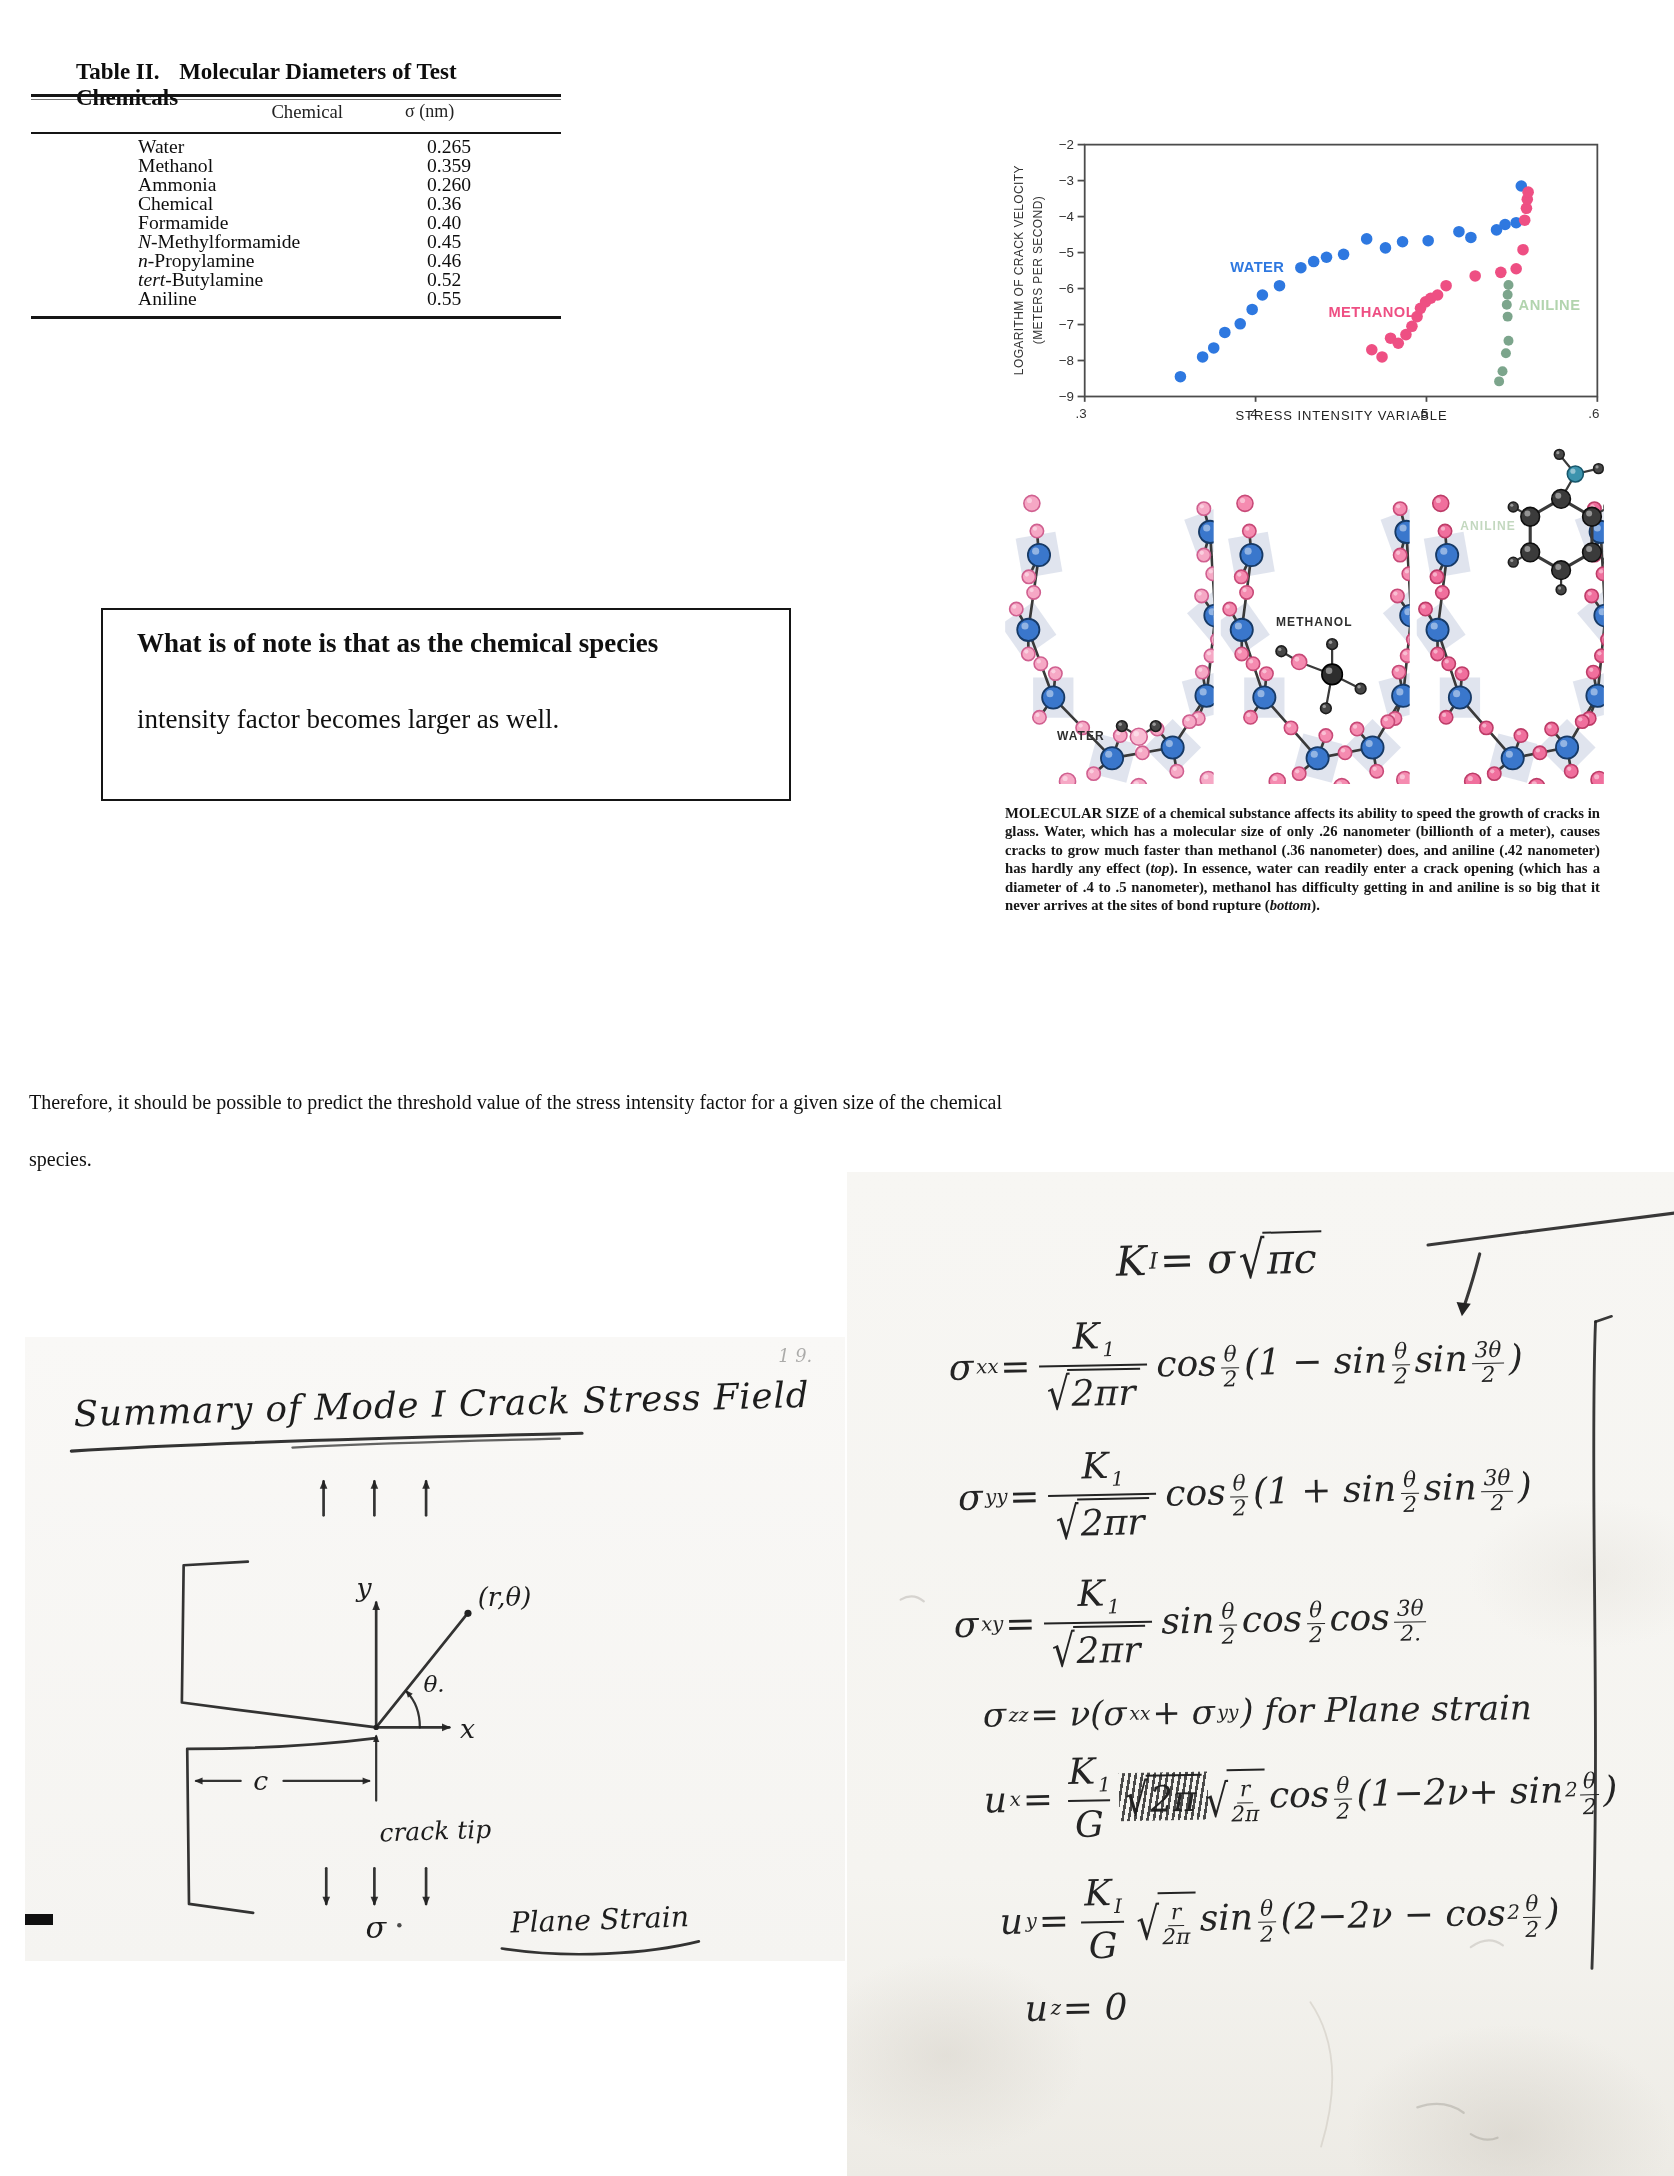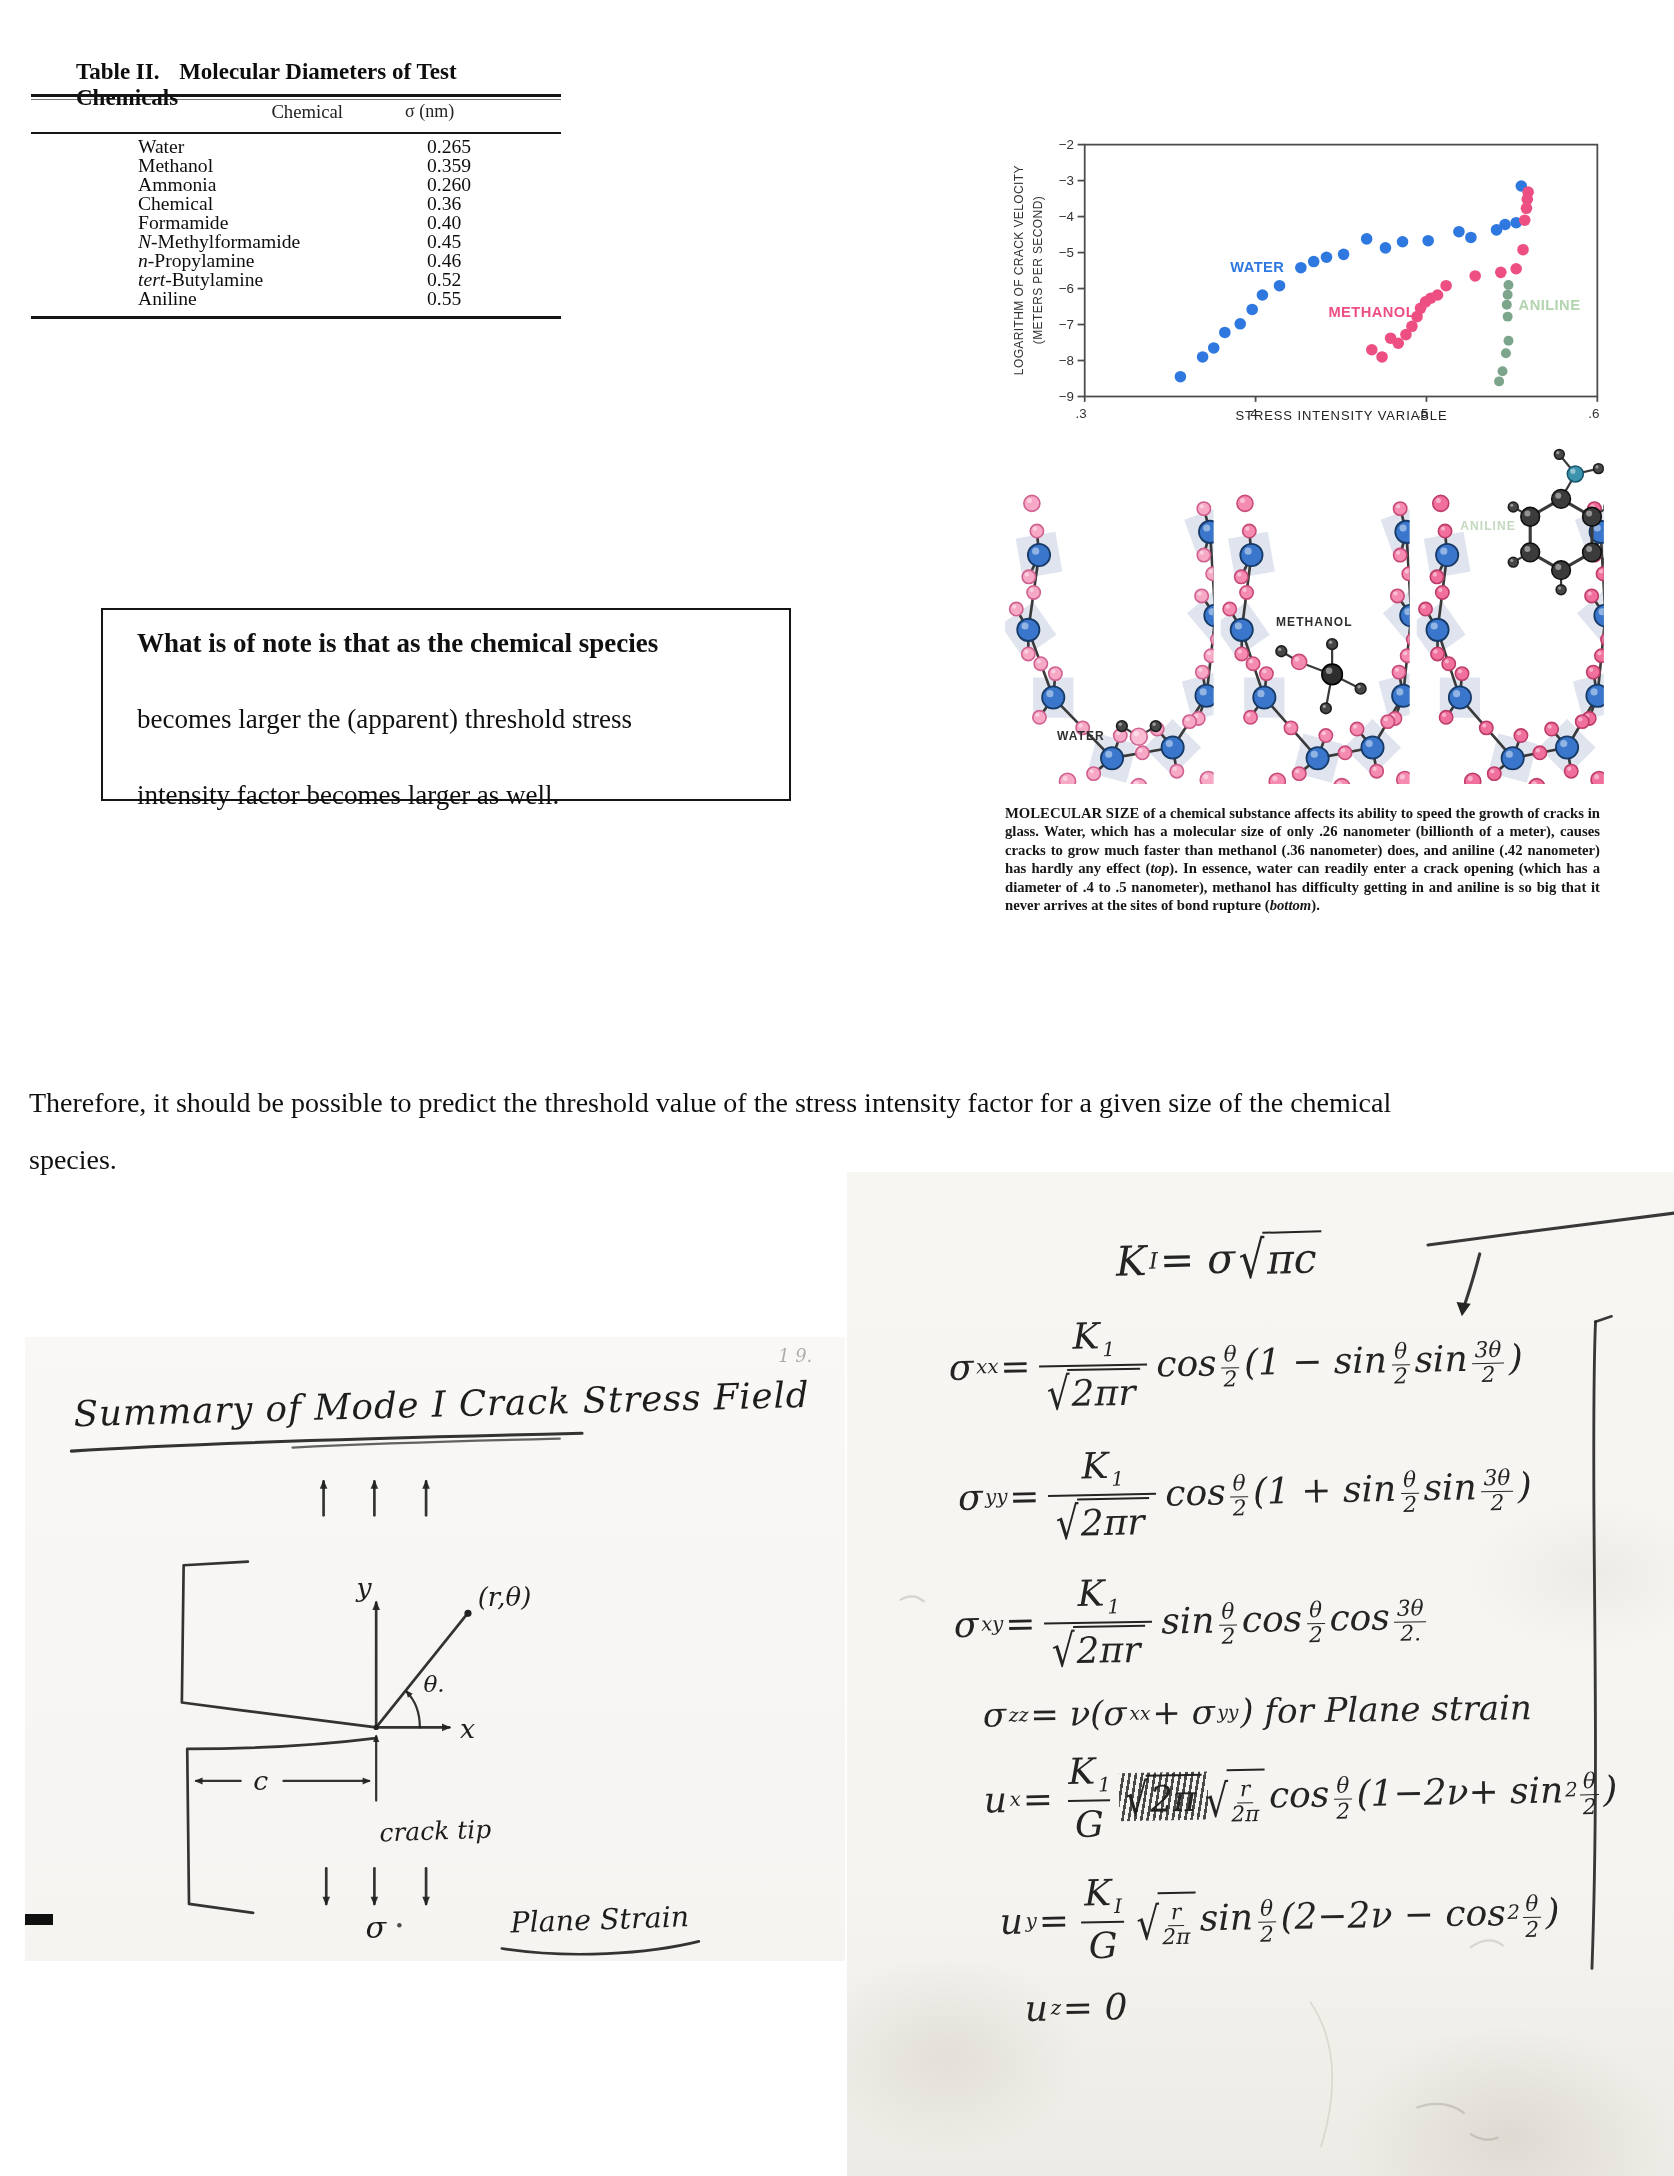--- a/index.html
+++ b/index.html
@@ -30,21 +30,21 @@
   #mol-sec{position:absolute;left:1005px;top:441px;width:599px;height:343px;}
   #caption{position:absolute;left:1005px;top:804px;width:595px;
       font-family:"Liberation Serif",serif;font-weight:bold;font-size:14.7px;line-height:18.4px;
       text-align:justify;color:#161616;}
   
   #note-box{position:absolute;left:101px;top:608px;width:686px;height:189px;border:2.7px solid #151515;}
   #note-box .line{display:block;margin-left:34px;margin-top:0;font-size:27px;line-height:76px;
       white-space:nowrap;color:#101010;}
   #note-box .line:first-child{margin-top:-5.3px;font-weight:bold;}
   
-  #para{position:absolute;left:29px;top:1074px;width:1613px;font-size:28px;line-height:57px;color:#101010;}
+  #para{position:absolute;left:29px;top:1074px;width:1613px;font-size:20px;line-height:57px;color:#101010;}
   
   #hand-left{position:absolute;left:25px;top:1337px;width:820px;height:624px;
       background:linear-gradient(180deg,#f9f8f6, #f5f4f1);}
   #hand-right{position:absolute;left:847px;top:1172px;width:828px;height:1004px;
       background:
         radial-gradient(196px 143px at 12% 88%, rgba(210,205,196,.45), rgba(210,205,196,0) 70%),
         radial-gradient(232px 160px at 80% 96%, rgba(206,201,192,.5), rgba(206,201,192,0) 70%),
         radial-gradient(178px 107px at 90% 40%, rgba(222,218,210,.35), rgba(222,218,210,0) 70%),
         linear-gradient(180deg,#f7f6f3 0%, #f5f4f0 70%, #edebe5 100%);}
   #hand-right svg,#hand-left svg{position:absolute;left:0;top:0;}
@@ -608,21 +608,20 @@
         <circle cx="586.2089838486224" cy="81.325" r="3.36" fill="#ffffff" opacity="0.45"></circle>
         <circle cx="640" cy="37" r="9" fill="#3c93ad" stroke="#17566b" stroke-width="1.8"></circle>
         <circle cx="637.3" cy="33.85" r="2.88" fill="#ffffff" opacity="0.45"></circle>
       </g>
       <text x="542" y="100" text-anchor="middle" font-family="&quot;Liberation Sans&quot;,sans-serif" font-size="13.5" letter-spacing="1.2" font-weight="600" fill="#c3d8bf">ANILINE</text>
     </svg>
   <div id="caption"><span>MOLECULAR SIZE of a chemical substance affects its ability to speed the growth of cracks in glass. Water, which has a molecular size of only .26 nanometer (billionth of a meter), causes cracks to grow much faster than methanol (.36 nanometer) does, and aniline (.42 nanometer) has hardly any effect (</span><span style="font-style: italic;">top</span><span>). In essence, water can readily enter a crack opening (which has a diameter of .4 to .5 nanometer), methanol has difficulty getting in and aniline is so big that it never arrives at the sites of bond rupture (</span><span style="font-style: italic;">bottom</span><span>).</span></div>
 
   <div id="note-box">
       <span class="line">What is of note is that as the chemical species</span>
-      <span class="line">becomes larger the (apparent) threshold stress</span>
       <span class="line">intensity factor becomes larger as well.</span>
     </div>
 
   <div id="para">
       <div>Therefore, it should be possible to predict the threshold value of the stress intensity factor for a given size of the chemical</div>
       <div>species.</div>
     </div>
 
   <div id="hand-left">
     <svg id="hand-left-svg" width="820" height="624" viewBox="0 0 920 700">

